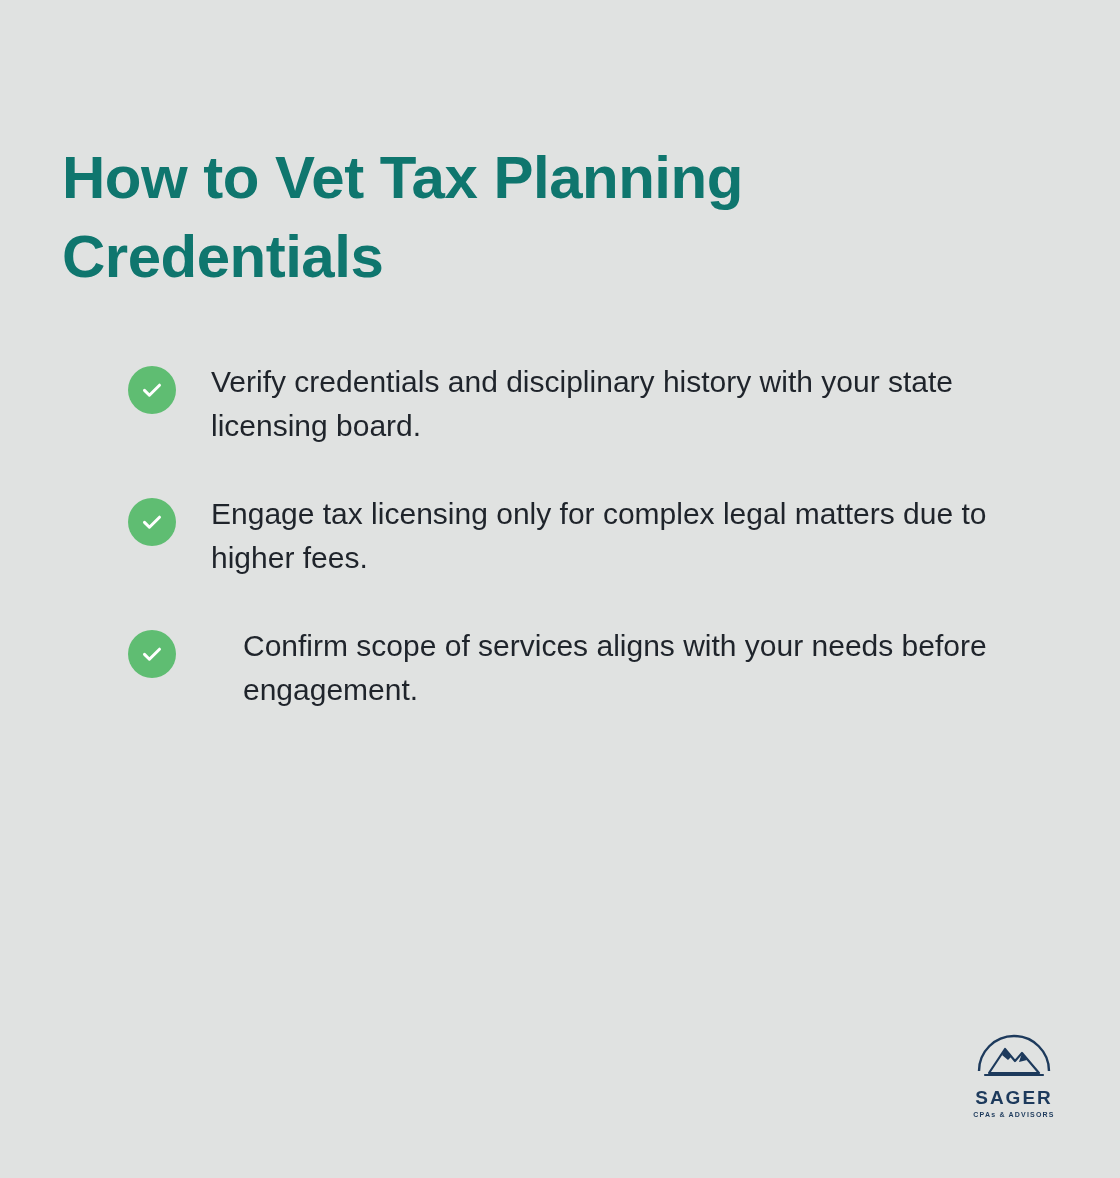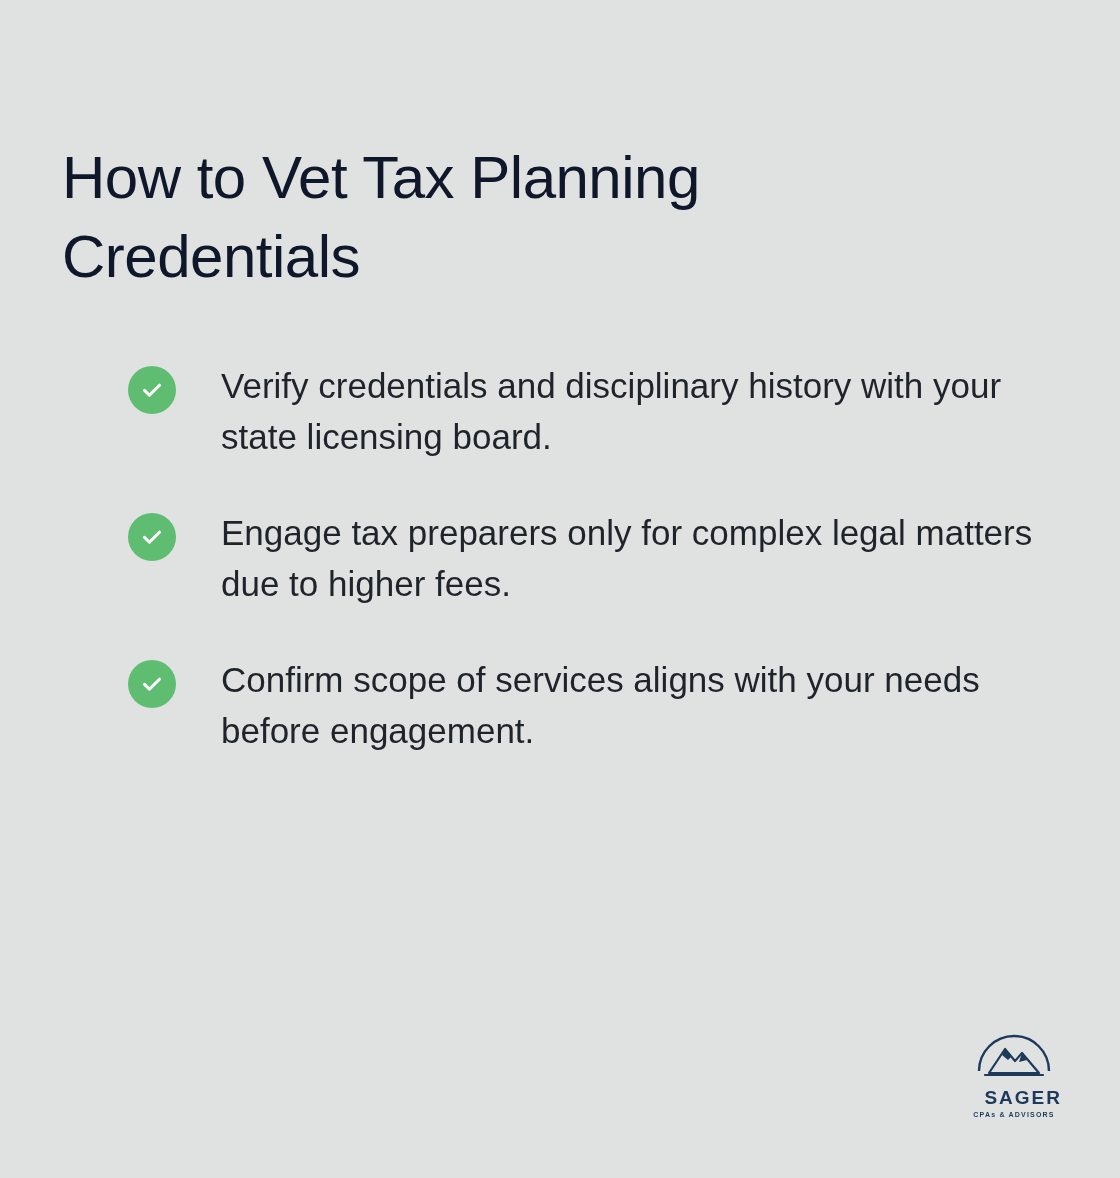--- a/index.html
+++ b/index.html
@@ -21,56 +21,57 @@
     height: 1178px;
     box-sizing: border-box;
   }
   .title {
     position: absolute;
     left: 62px;
     top: 104px;
     width: 880px;
     font-size: 60px;
     line-height: 1.32;
-    font-weight: 400;
+    font-weight: 700;
     letter-spacing: -0.5px;
-    color: #0f172a;
+    color: #0f766e;
     margin-top: 34px;
   }
   .checklist {
     position: absolute;
     left: 128px;
     top: 360px;
     width: 940px;
   }
   .check-item {
     display: flex;
     align-items: flex-start;
     margin-bottom: 44px;
   }
   .check-item:last-child {
     margin-bottom: 0;
+    gap: 32px;
   }
   .check-circle {
     flex: 0 0 auto;
     width: 48px;
     height: 48px;
     border-radius: 50%;
     background: #5fbd72;
     display: flex;
     align-items: center;
     justify-content: center;
     margin-top: 6px;
   }
   .check-circle svg {
     display: block;
   }
   .check-text {
-    margin-left: 45px;
-    font-size: 35px;
+    margin-left: 35px;
+    font-size: 30px;
     line-height: 1.47;
     color: #1f242b;
     max-width: 850px;
     font-weight: 400;
   }
   .logo {
     position: absolute;
     right: 58px;
     bottom: 60px;
     width: 96px;
@@ -81,21 +82,20 @@
     height: 58px;
     margin: 0 auto;
     position: relative;
   }
   .logo-name {
     font-size: 19px;
     letter-spacing: 2px;
     font-weight: 700;
     color: #1d3a5c;
     margin-top: -2px;
-    text-align: right;
   }
   .logo-sub {
     font-size: 7px;
     letter-spacing: 1.2px;
     font-weight: 700;
     color: #1d3a5c;
     margin-top: 2px;
   }
 </style>
 </head>
@@ -116,21 +116,21 @@
       <span class="check-text">Verify credentials and disciplinary history with your state licensing board.</span>
     </div>
 
 
     <div class="check-item">
       <span class="check-circle">
         <svg width="26" height="26" viewBox="0 0 26 26" aria-hidden="true">
           <path d="M5.5 13.4 L10.4 18.2 L20.5 8.2" fill="none" stroke="#ffffff" stroke-width="3" stroke-linecap="round" stroke-linejoin="round"></path>
         </svg>
       </span>
-      <span class="check-text">Engage tax preparers only for complex legal matters due to higher fees.</span>
+      <span class="check-text">Engage tax licensing only for complex legal matters due to higher fees.</span>
     </div>
 
 
     <div class="check-item">
       <span class="check-circle">
         <svg width="26" height="26" viewBox="0 0 26 26" aria-hidden="true">
           <path d="M5.5 13.4 L10.4 18.2 L20.5 8.2" fill="none" stroke="#ffffff" stroke-width="3" stroke-linecap="round" stroke-linejoin="round"></path>
         </svg>
       </span>
       <span class="check-text">Confirm scope of services aligns with your needs before engagement.</span>

